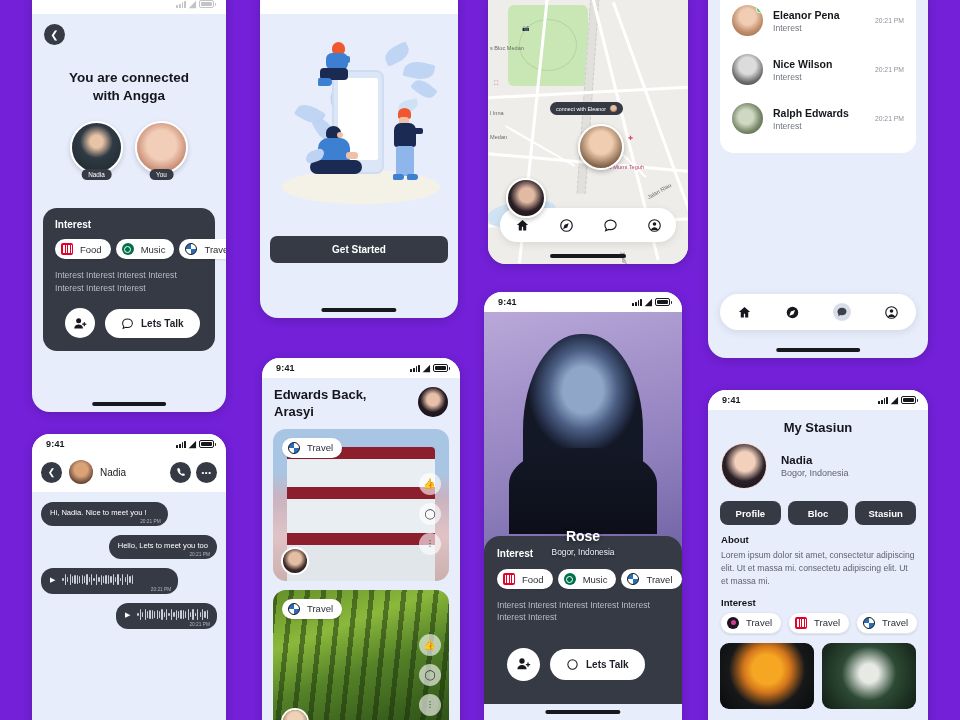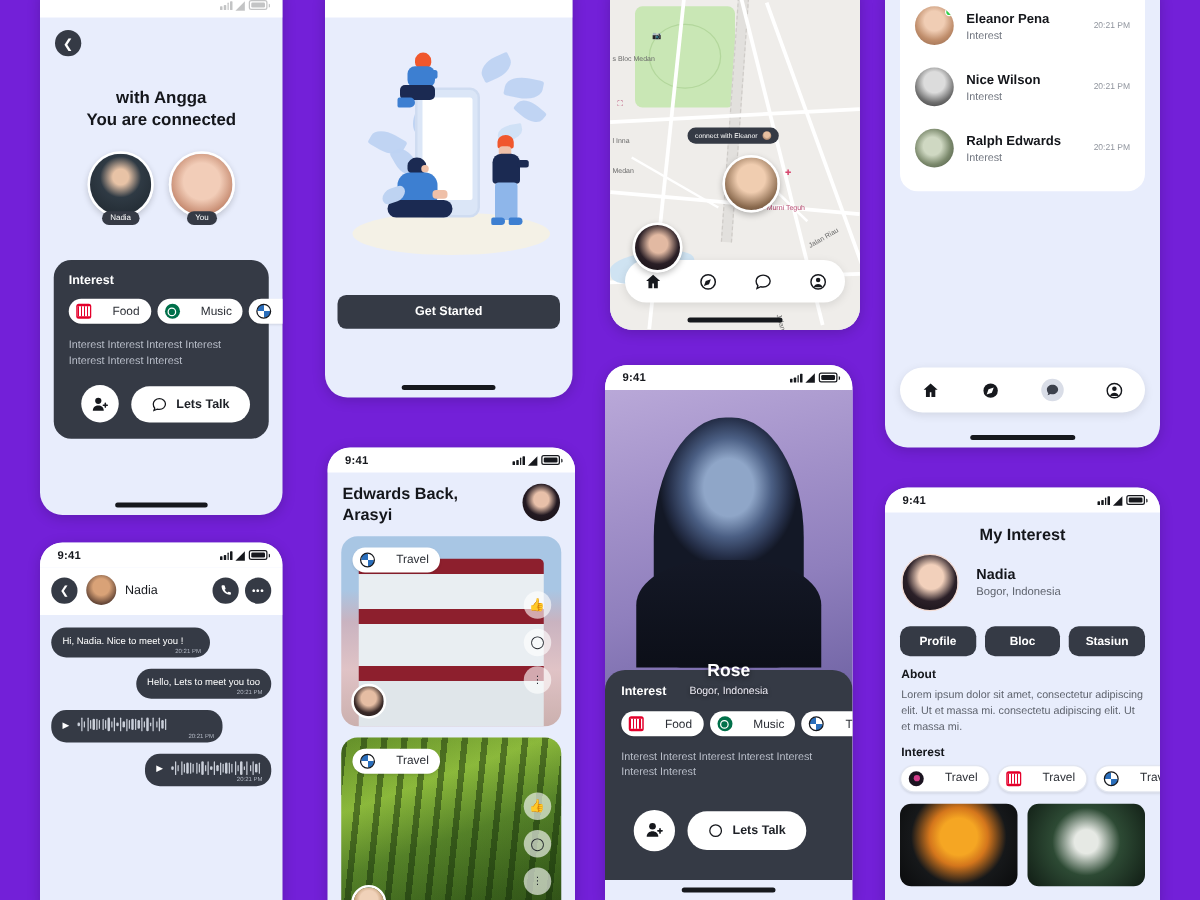--- a/index.html
+++ b/index.html
@@ -39,21 +39,21 @@
     width: 38%; height: 4px; background: #16181d; border-radius: 3px;
   }
 
   
   .circle-btn {
     background: #353a45; color:#fff; border-radius: 50%;
     display:flex; align-items:center; justify-content:center;
   }
   .chip {
     background:#fff; border-radius: 20px; display:flex; align-items:center;
-    gap:17px; padding: 4px 9px 4px 6px; font-size: 9.5px; color:#2c2f36;
+    gap:7px; padding: 4px 9px 4px 6px; font-size: 9.5px; color:#2c2f36;
     box-shadow: 0 1px 2px rgba(0,0,0,.1);
   }
   .chip .logo { width:12px; height:12px; border-radius:50%; flex:0 0 auto; position:relative; }
   .logo.kfc { background:#e4002b; border-radius:2px; }
   .logo.kfc::after{content:"";position:absolute;inset:2px 1px;background:#fff;
     background-image:repeating-linear-gradient(90deg,#e4002b 0 1px,transparent 1px 2.5px);}
   .logo.sbux { background:#00704a; }
   .logo.sbux::after{content:"";position:absolute;inset:2.5px;border:1px solid #fff;border-radius:50%;}
   .logo.bmw { background: conic-gradient(#fff 0 25%, #2a6ebb 0 50%, #fff 0 75%, #2a6ebb 0); border:1.2px solid #16181d; }
   .logo.dark { background:#1b1320; }
@@ -275,22 +275,22 @@
     </div>
 
     <div style="padding:10px 12px 0">
       <div class="back-fab">
         <span>❮</span>
       </div>
     </div>
 
     <div style="padding:24px 16px 0">
       <div class="conn-title">
+        <div>You are connected</div>
         <div>with Angga</div>
-        <div>You are connected</div>
       </div>
       <div class="avatars">
         <div class="av-wrap">
           <div class="av">
               <div class="ph-nadia"></div>
             </div>
           <div class="av-tag">Nadia</div>
         </div>
         <div class="av-wrap">
           <div class="av">
@@ -761,21 +761,21 @@
         <span class="bars">
             <i></i>
             <i></i>
             <i></i>
             <i></i>
           </span>
         <span class="wifi">◢</span>
         <span class="batt"></span>
       </span>
     </div>
-    <div class="mp-title">My Interest</div>
+    <div class="mp-title">My Stasiun</div>
     <div class="mp-head">
       <div class="mp-av"></div>
       <div>
         <div class="mp-name">Nadia</div>
         <div class="mp-loc">Bogor, Indonesia</div>
       </div>
     </div>
     <div class="tabs">
       <div class="tab">Profile</div>
       <div class="tab">Bloc</div>

